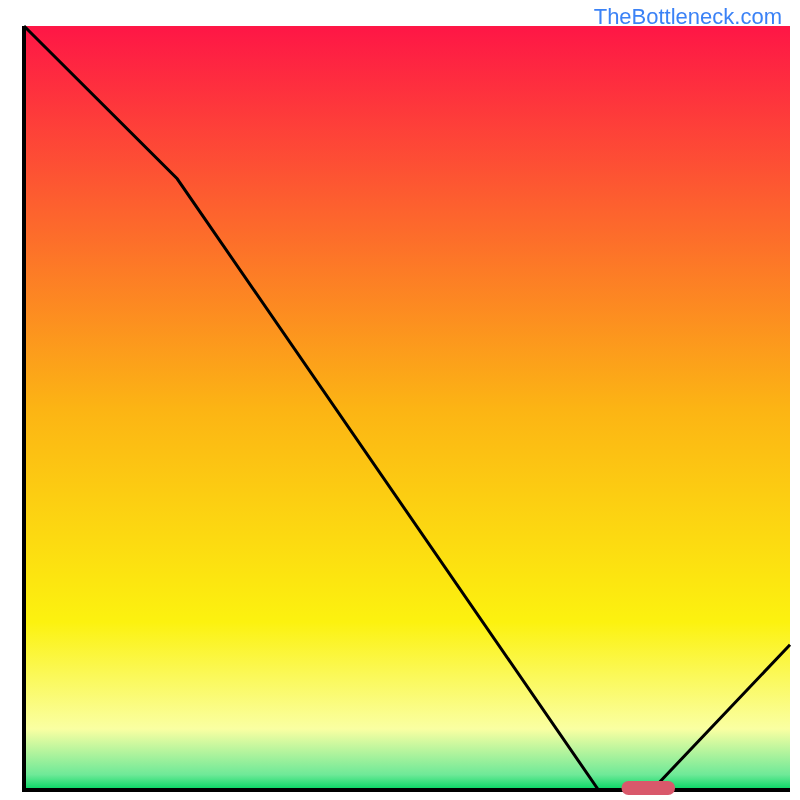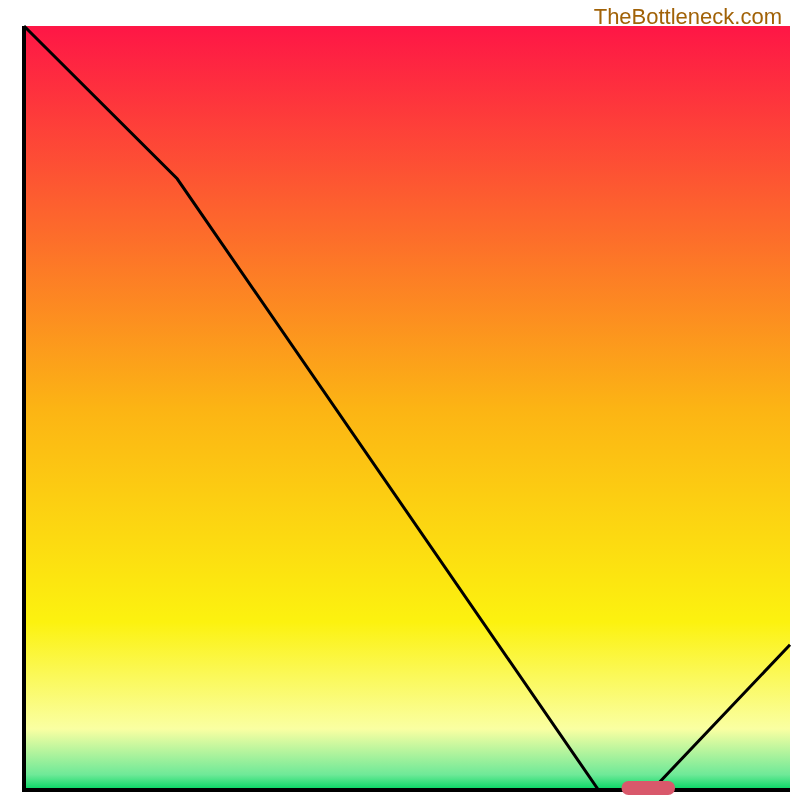--- a/index.html
+++ b/index.html
@@ -8,21 +8,21 @@
     width: 800px;
     height: 800px;
     background: #ffffff;
     font-family: Arial, Helvetica, sans-serif;
     position: relative;
   }
   .watermark {
     position: absolute;
     top: 4px;
     right: 18px;
-    color: #a16207;
+    color: #3b82f6;
     font-size: 22px;
     font-weight: 500;
     z-index: 10;
   }
   .chart-wrap {
     position: absolute;
     left: 0;
     top: 0;
     width: 800px;
     height: 800px;

